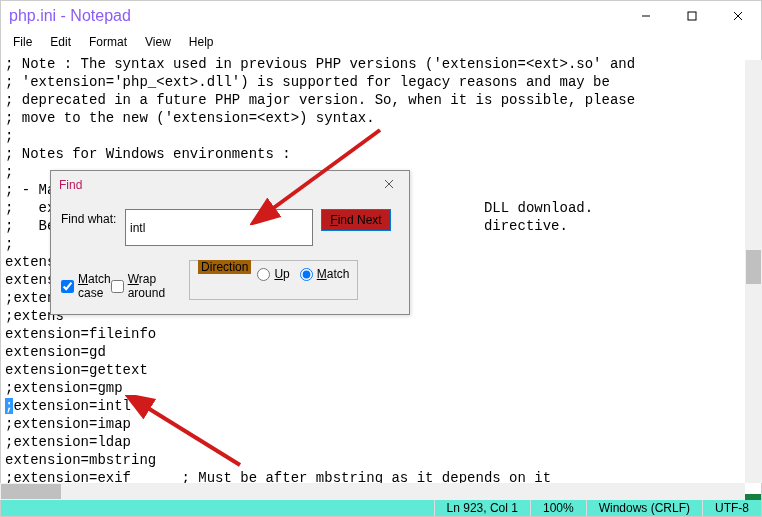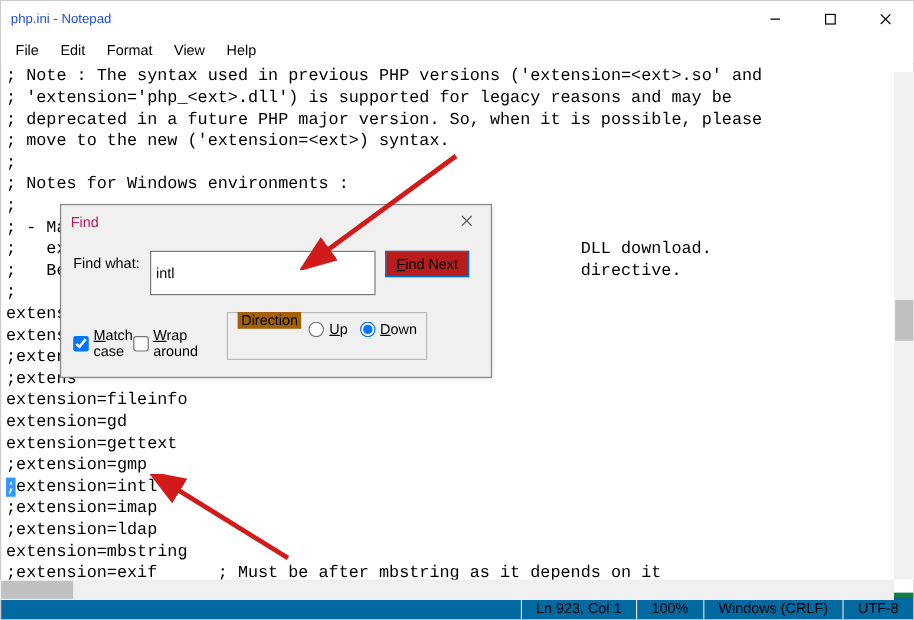--- a/index.html
+++ b/index.html
@@ -15,21 +15,21 @@
   display: flex; flex-direction: column;
   width: 100%; height: 100%;
   border: 1px solid #ccc;
   background: #fff;
 }
 .titlebar {
   display: flex; align-items: center;
   height: 30px; padding: 0 0 0 8px;
   background: #fff;
 }
-.titlebar .title { font-size: 11px; color: #1d4ed8; flex: 1; }
+.titlebar .title { font-size: 16px; color: #8b5cf6; flex: 1; }
 .win-btns { display: flex; }
 .win-btn {
   width: 46px; height: 30px;
   display: flex; align-items: center; justify-content: center;
   color: #000;
 }
 .win-btn svg { width: 10px; height: 10px; }
 .menubar {
   display: flex; gap: 2px; padding: 2px 4px;
   background: #fff; font-size: 12px;
@@ -60,22 +60,22 @@
 }
 .scrollbar-h .thumb {
   position: absolute; top: 1px; bottom: 1px;
   left: 1px; width: 60px;
   background: #c0c0c0;
 }
 .statusbar {
   height: 22px;
   display: flex; align-items: center;
   font-size: 12px;
-  border-top: 4px solid #15803d;
-  background: #0369a1;
+  border-top: 6px solid #15803d;
+  background: #5eead4;
 }
 .status-spacer { flex: 1; }
 .status-cell {
   padding: 0 12px; border-left: 1px solid #ddd;
   height: 100%; display: flex; align-items: center;
 }
 
 .find-dialog {
   position: absolute;
   left: 50px; top: 170px;
@@ -212,21 +212,21 @@
       </div>
       <fieldset class="dir-group">
         <span class="legend">Direction</span>
         <div class="dir-opts">
           <label class="inline">
             <input type="radio" name="dir" id="r-up" style=""> 
               <span class="underline-first">Up</span>
           </label>
           <label class="inline">
             <input type="radio" name="dir" id="r-down" checked="" style=""> 
-              <span class="underline-first">Down</span>
+              <span class="underline-first">Match</span>
           </label>
         </div>
       </fieldset>
     </div>
   </div>
 </div>
 
 <svg class="arrow" style="left:250px;top:120px;" width="140" height="105" viewBox="0 0 140 105">
   <defs>
       <marker id="ah1" markerWidth="10" markerHeight="10" refX="2" refY="3" orient="auto">

